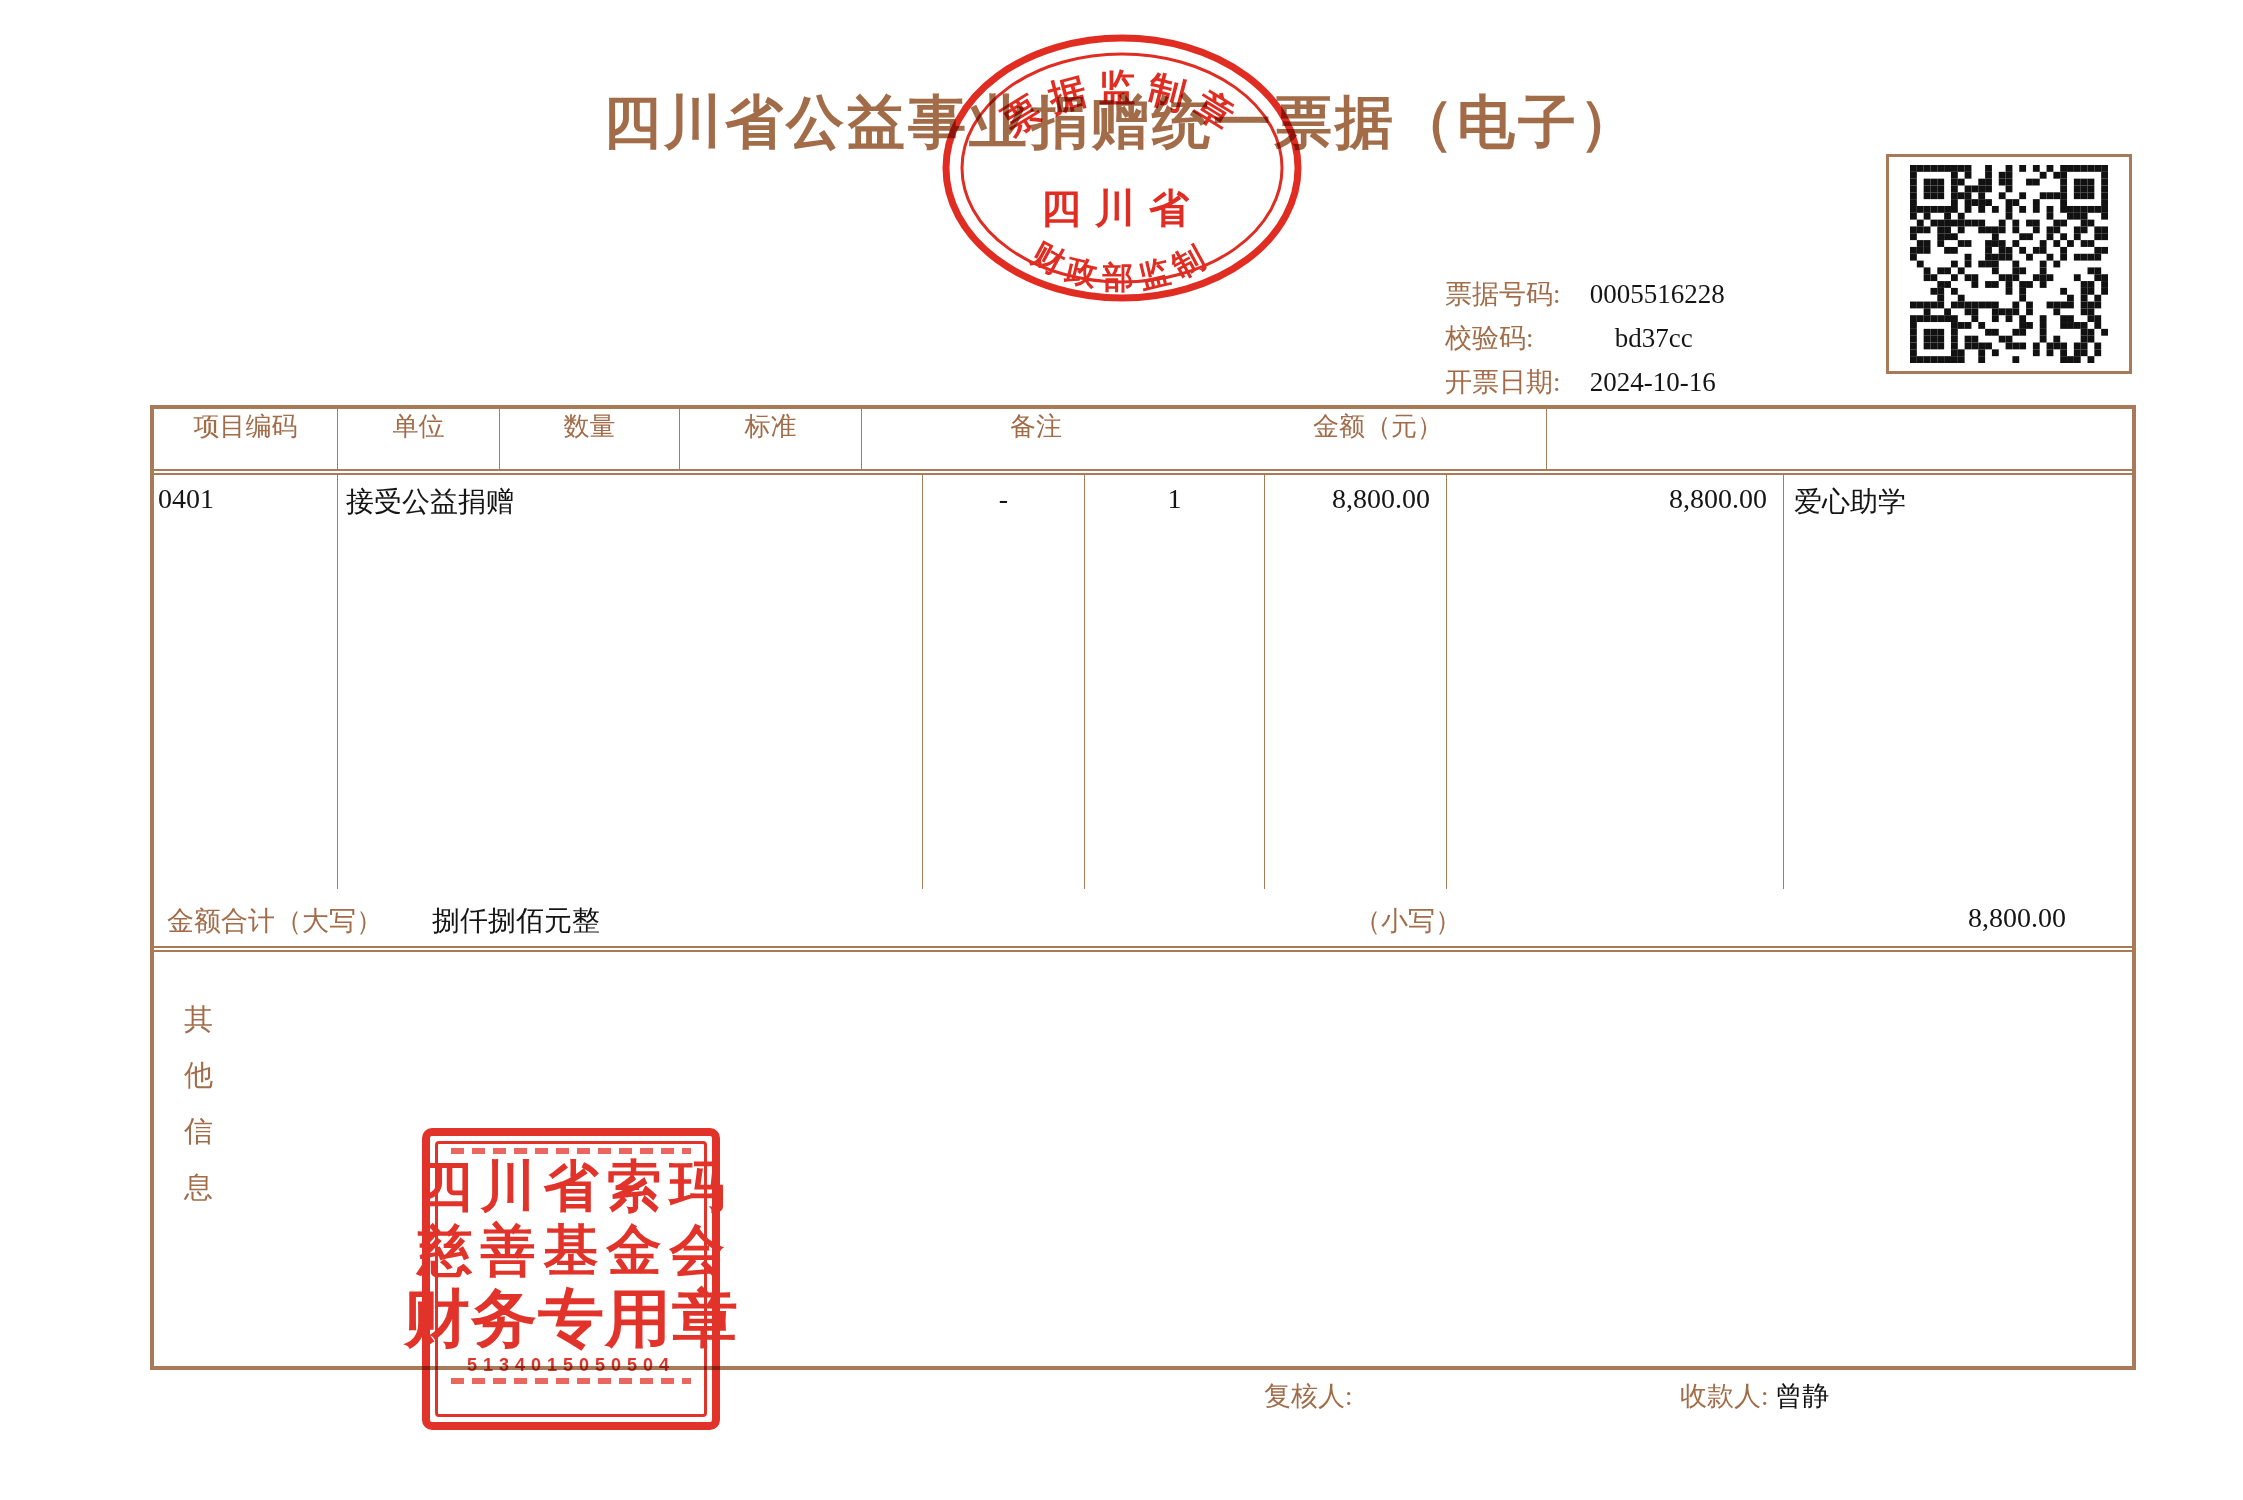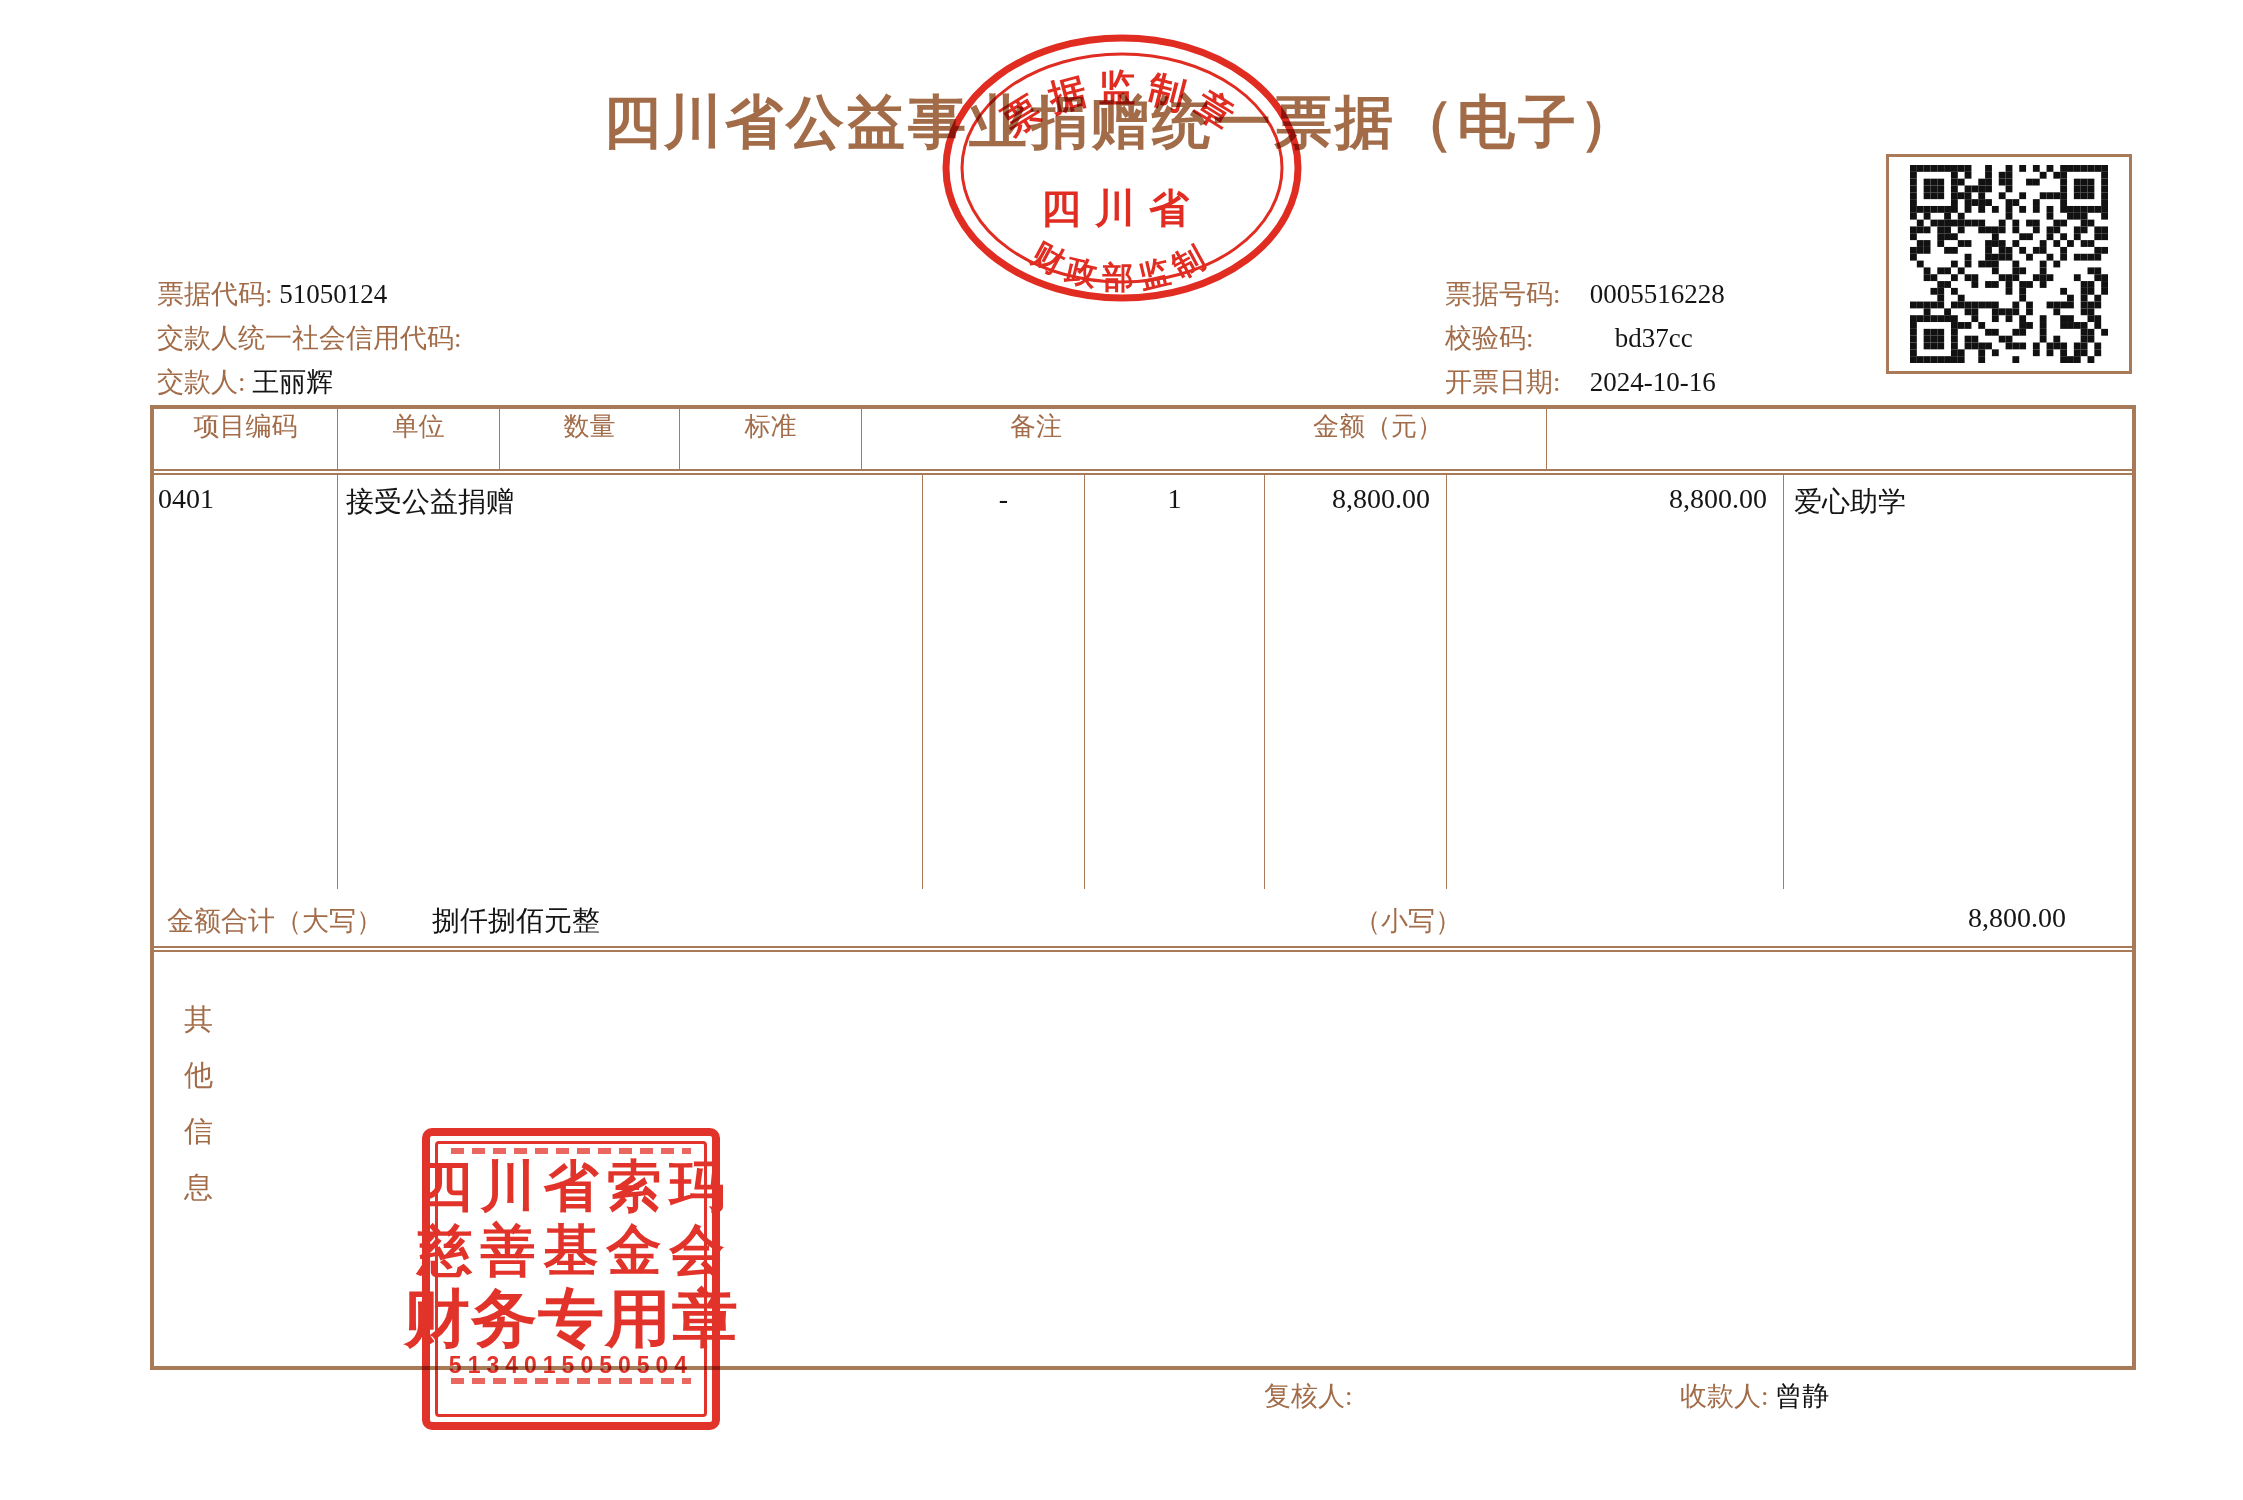--- a/index.html
+++ b/index.html
@@ -52,21 +52,21 @@
             border:8px solid var(--red,#df2318);border-radius:10px;box-sizing:border-box;
             mix-blend-mode:multiply;opacity:.93;}
   .sq-inner{position:absolute;inset:5px;border:3px solid var(--red,#df2318);border-radius:4px;
             display:flex;flex-direction:column;align-items:center;}
   .sq-stamp,.sq-stamp *{color:var(--red,#df2318);
             font-family:"Liberation Sans","DejaVu Sans",sans-serif;}
   .sq-line{font-size:55px;font-weight:bold;letter-spacing:8px;line-height:64px;white-space:nowrap;
            margin-left:8px;}
   .sq-line3{font-size:66px;font-weight:900;letter-spacing:1px;line-height:72px;margin-left:1px;
             transform:scaleY(.95);}
-  .sq-code{font-size:23px;font-weight:bold;letter-spacing:6px;line-height:18px;margin-top:2px;}
+  .sq-code{font-size:18px;font-weight:bold;letter-spacing:6px;line-height:18px;margin-top:2px;}
   .sq-tex{width:90%;height:6px;margin-top:4px;opacity:.75;filter:blur(.6px);
           background:repeating-linear-gradient(90deg,var(--red,#df2318) 0 13px,transparent 13px 21px);}
   
   .footer{left:0;top:1378px;width:2243px;height:44px;font-size:27px;z-index:4;}
   .f1{left:157px;} .f2{left:1264px;} .f3{left:1680px;}
 </style>
 </head>
 <body>
 
 <div class="abs" style="inset:0;">
@@ -490,34 +490,20 @@
         <rect x="47.79" y="191.17" width="6.83" height="6.83" fill="#111"></rect>
         <rect x="68.28" y="191.17" width="6.83" height="6.83" fill="#111"></rect>
         <rect x="102.41" y="191.17" width="6.83" height="6.83" fill="#111"></rect>
         <rect x="150.21" y="191.17" width="6.83" height="6.83" fill="#111"></rect>
         <rect x="157.03" y="191.17" width="6.83" height="6.83" fill="#111"></rect>
         <rect x="163.86" y="191.17" width="6.83" height="6.83" fill="#111"></rect>
         <rect x="177.52" y="191.17" width="6.83" height="6.83" fill="#111"></rect>
       </svg>
   </div>
 
-  <div class="abs info info-left">
-    <div class="row">
-      <span class="lbl">票据代码:</span>
-      <span class="val">51050124</span>
-    </div>
-    <div class="row">
-      <span class="lbl">交款人统一社会信用代码:</span>
-      <span class="val"></span>
-    </div>
-    <div class="row">
-      <span class="lbl">交款人:</span>
-      <span class="val">王丽辉</span>
-    </div>
-  </div>
 
   <div class="abs info info-right">
     <div class="row">
       <span class="lbl">票据号码:</span>
       <span class="val">0005516228</span>
     </div>
     <div class="row">
       <span class="lbl">校验码:</span>
       <span class="val" style="margin-left:25px;">bd37cc</span>
     </div>

